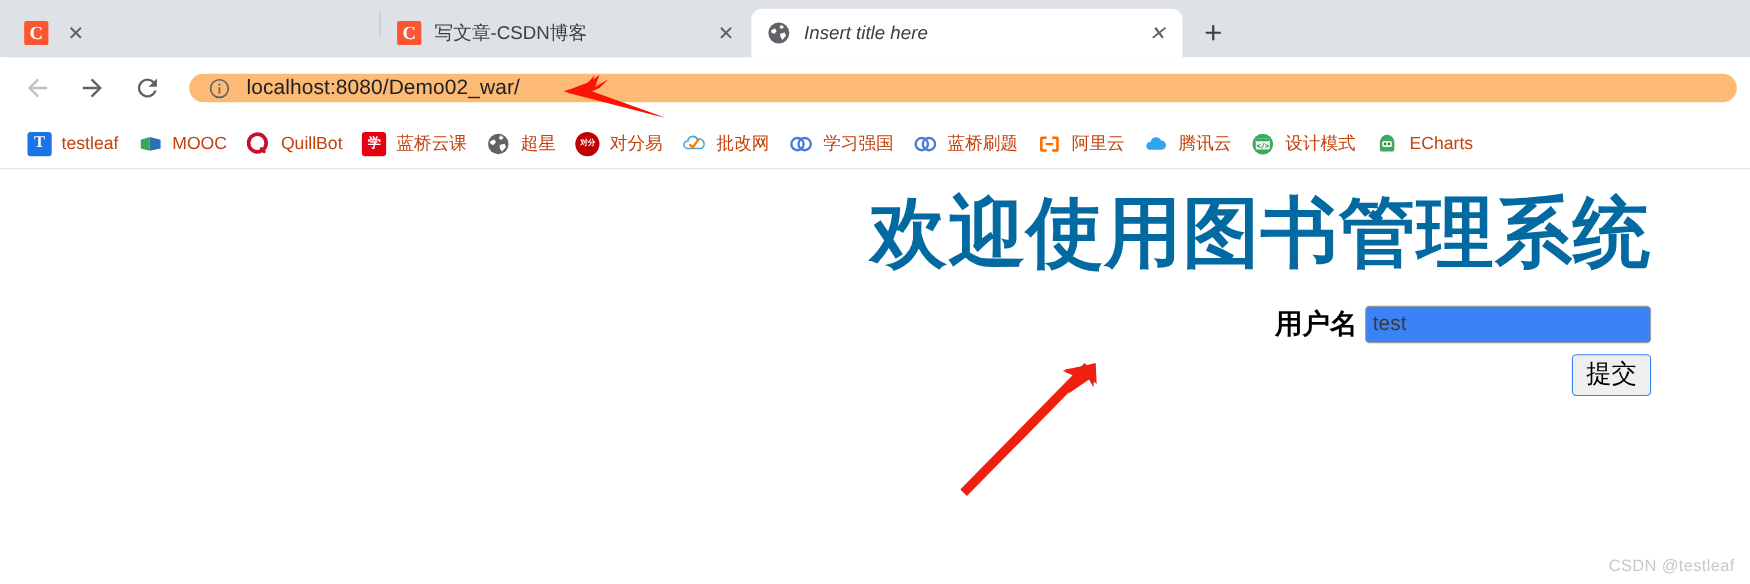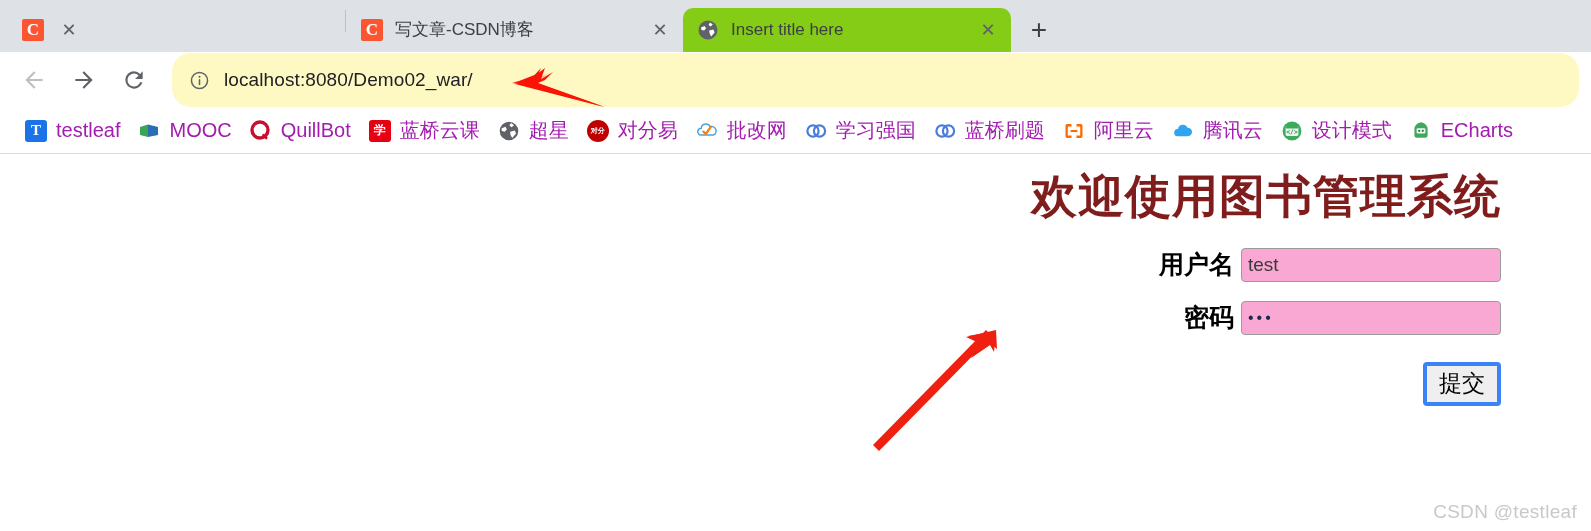--- a/index.html
+++ b/index.html
@@ -40,22 +40,23 @@
     box-sizing: border-box;
     padding: 0 10px 0 14px;
     border-radius: 10px 10px 0 0;
     cursor: default;
   }
   .tab.inactive {
     background: #dee1e6;
     width: 336px;
   }
   .tab.active {
-    background: #84cc16;
-    width: 328px;
+    background: #ffffff;
+    width: 392px;
+    font-style: italic;
   }
   .tab-favicon {
     width: 22px;
     height: 22px;
     flex: 0 0 22px;
     margin-right: 12px;
     border-radius: 2px;
     display: flex;
     align-items: center;
     justify-content: center;
@@ -127,22 +128,22 @@
     margin-right: 10px;
     display: flex;
     align-items: center;
     justify-content: center;
     border-radius: 50%;
     flex: 0 0 40px;
   }
   .nav-btn svg { display: block; }
   .omnibox {
     flex: 1 1 auto;
-    height: 54px;
-    background: #fef9c3;
+    height: 26px;
+    background: #fdba74;
     border-radius: 19px;
     display: flex;
     align-items: center;
     padding: 0 16px;
     box-sizing: border-box;
     margin-left: 8px;
     position: relative;
     text-align: right;
   }
   .info-icon {
@@ -189,68 +190,68 @@
     display: flex;
     align-items: center;
     justify-content: center;
     border-radius: 3px;
     overflow: hidden;
     font-size: 11px;
     color: #fff;
     font-weight: bold;
   }
   .bm-label {
-    font-size: 20px;
-    color: #a21caf;
+    font-size: 16px;
+    color: #c2410c;
     font-family: "Liberation Sans", sans-serif;
   }
 
   
   .page {
     position: relative;
     height: 377px;
     background: #ffffff;
     overflow: hidden;
   }
   .page-inner {
     padding-top: 14px;
     text-align: right;
     padding-right: 90px;
   }
   .page-title {
     margin: 0;
-    font-size: 46px;
+    font-size: 70px;
     font-weight: bold;
-    color: #7f1d1d;
+    color: #0369a1;
     letter-spacing: 1px;
     line-height: 1.25;
     font-family: "DejaVu Sans", "Liberation Sans", sans-serif;
   }
   .form-area {
     margin-top: 22px;
     display: flex;
     flex-direction: column;
     align-items: flex-end;
   }
   .form-row {
     display: flex;
     align-items: center;
-    margin-bottom: 19px;
+    margin-bottom: 2px;
   }
   .form-label {
     font-size: 25px;
     font-weight: bold;
     color: #000;
     margin-right: 7px;
     font-family: "DejaVu Sans", "Liberation Sans", sans-serif;
   }
   .field {
     width: 246px;
     height: 28px;
-    background: #f9a8d4;
+    background: #3b82f6;
     border: 1px solid #9b9b9b;
     border-radius: 4px;
     font-size: 19px;
     color: #3a3a3a;
     padding: 2px 6px;
     box-sizing: content-box;
     font-family: "Liberation Sans", sans-serif;
     outline: none;
     line-height: 28px;
   }
@@ -261,31 +262,31 @@
   }
   .submit-row {
     margin-top: 8px;
     margin-right: 0;
   }
   .submit-btn {
     font-size: 23px;
     font-family: "DejaVu Sans", "Liberation Sans", sans-serif;
     color: #000;
     background: #efefef;
-    border: 4px solid #3b82f6;
+    border: 1px solid #3b82f6;
     border-radius: 4px;
     padding: 2px 12px 4px 12px;
     line-height: 30px;
   }
 
   .watermark {
     position: absolute;
     right: 14px;
     bottom: 8px;
-    font-size: 19px;
+    font-size: 15px;
     color: #c9c9c9;
     font-family: "Liberation Sans", sans-serif;
     letter-spacing: 0.3px;
   }
 
   .arrow-layer {
     position: absolute;
     left: 0; top: 0;
     width: 1591px;
     height: 531px;
@@ -483,24 +484,20 @@
     <div class="page-inner">
       <h1 class="page-title">欢迎使用图书管理系统</h1>
 
       <div class="form-area">
 
         <div class="form-row">
           <span class="form-label">用户名</span>
           <input class="field" type="text" value="test" style="">
         </div>
 
-        <div class="form-row">
-          <span class="form-label">密码</span>
-          <input class="field pw" type="text" value="•••" style="">
-        </div>
 
         <div class="form-row submit-row">
           <button class="submit-btn">提交</button>
         </div>
 
       </div>
     </div>
 
     <div class="watermark">CSDN @testleaf</div>
   </div>

